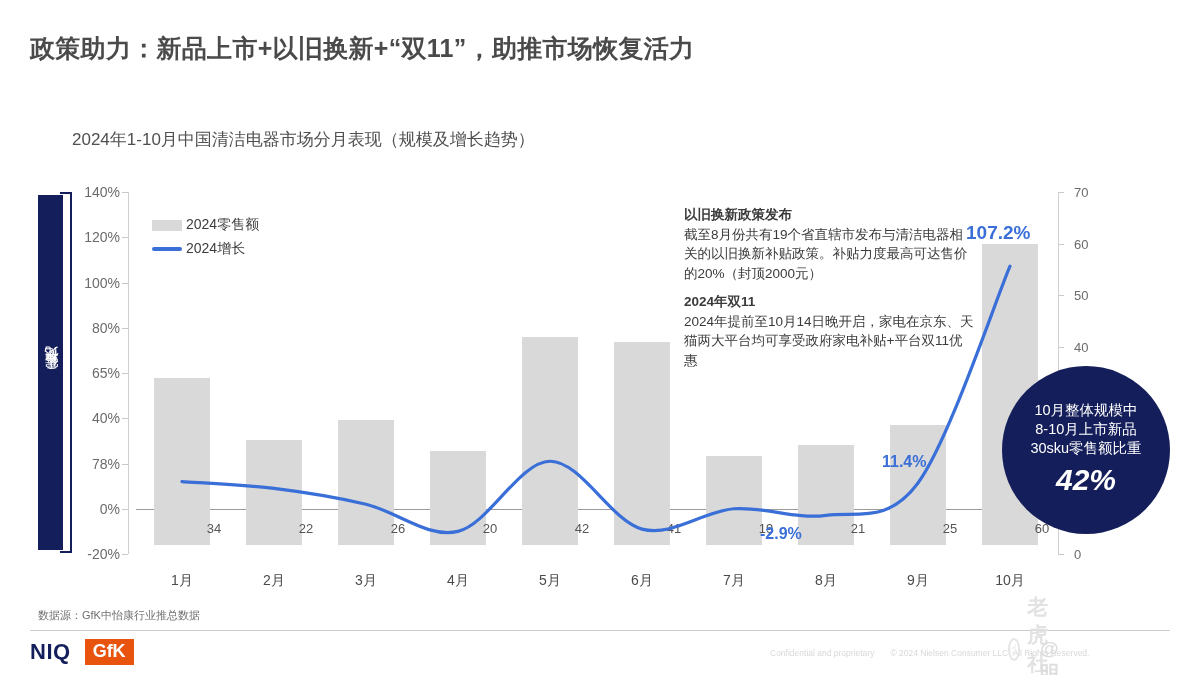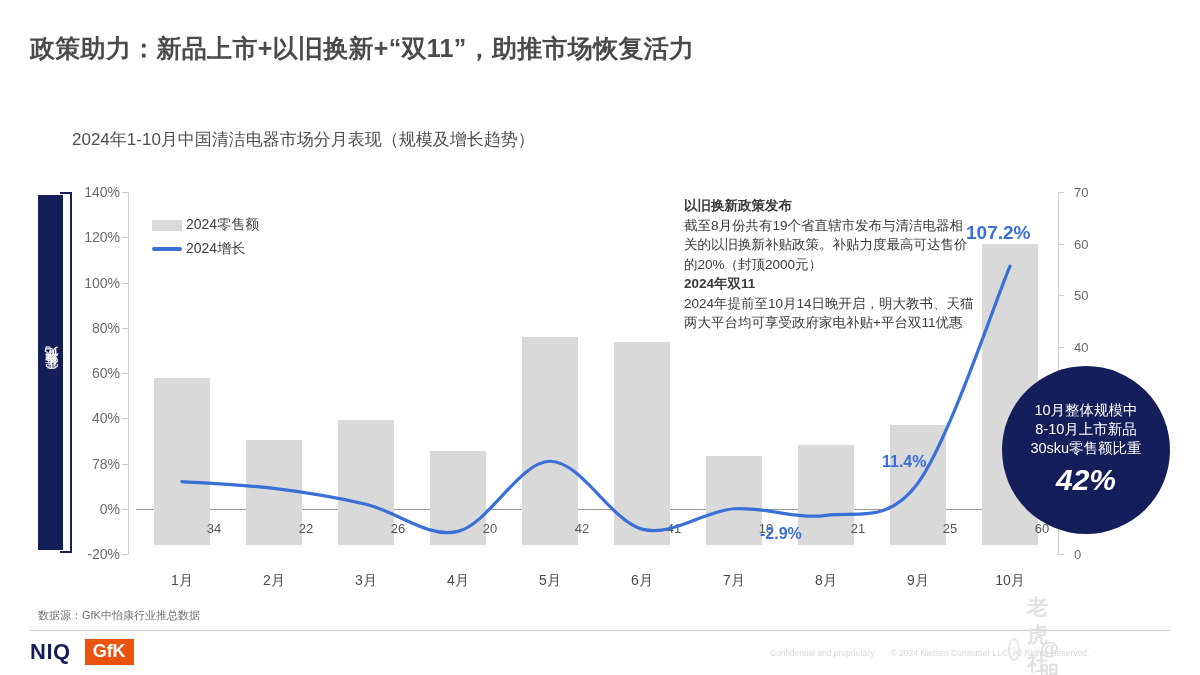--- a/index.html
+++ b/index.html
@@ -98,21 +98,21 @@
   .legend-row { display:flex; align-items:center; margin-bottom:6px; }
   .legend-swatch-bar { width:30px; height:11px; background:#d9d9d9; margin-right:4px; }
   .legend-swatch-line { width:30px; height:4px; background:#3a6fd8; margin-right:4px; border-radius:2px;}
   .legend-label { font-size:14px; color:#3d3d3d; }
 
   
   .annot {
     position:absolute; left:684px; top:196px; width:290px;
     font-size:13.5px; line-height:1.45; color:#3a3a3a;
   }
-  .annot .hd { font-weight:700; }
+  .annot .hd { font-weight:700;margin-top:9px; }
 
   
   .circle {
     position:absolute; left:1002px; top:366px; width:168px; height:168px;
     border-radius:50%; background:#141e5a; color:#fff;
     display:flex; flex-direction:column; align-items:center; justify-content:center;
     text-align:center; line-height:1.3;
   }
   .circle .c-line { font-size:14.5px; }
   .circle .c-big { font-size:30px; font-weight:700; font-style:italic; margin-top:2px; }
@@ -170,21 +170,21 @@
 
     <div class="yaxis-left" id="yleft">
         <div class="tick" style="top: 362px;">-20%</div>
         <div class="tickmark" style="top: 362px;"></div>
         <div class="tick" style="top: 316.75px;">0%</div>
         <div class="tickmark" style="top: 316.75px;"></div>
         <div class="tick" style="top: 271.5px;">78%</div>
         <div class="tickmark" style="top: 271.5px;"></div>
         <div class="tick" style="top: 226.25px;">40%</div>
         <div class="tickmark" style="top: 226.25px;"></div>
-        <div class="tick" style="top: 181px;">60%</div>
+        <div class="tick" style="top: 181px;">65%</div>
         <div class="tickmark" style="top: 181px;"></div>
         <div class="tick" style="top: 135.75px;">80%</div>
         <div class="tickmark" style="top: 135.75px;"></div>
         <div class="tick" style="top: 90.5px;">100%</div>
         <div class="tickmark" style="top: 90.5px;"></div>
         <div class="tick" style="top: 45.25px;">120%</div>
         <div class="tickmark" style="top: 45.25px;"></div>
         <div class="tick" style="top: 0px;">140%</div>
         <div class="tickmark" style="top: 0px;"></div>
       </div>
@@ -262,21 +262,21 @@
         <span class="legend-swatch-line"></span>
         <span class="legend-label">2024增长</span>
       </div>
     </div>
   </div>
 
   <div class="annot">
     <div class="hd">以旧换新政策发布</div>
     <div>截至8月份共有19个省直辖市发布与清洁电器相关的以旧换新补贴政策。补贴力度最高可达售价的20%（封顶2000元）</div>
     <div class="hd">2024年双11</div>
-    <div>2024年提前至10月14日晚开启，明大教书、天猫两大平台均可享受政府家电补贴+平台双11优惠</div>
+    <div>2024年提前至10月14日晚开启，家电在京东、天猫两大平台均可享受政府家电补贴+平台双11优惠</div>
   </div>
 
   <div class="circle">
     <div class="c-line">10月整体规模中</div>
     <div class="c-line">8-10月上市新品</div>
     <div class="c-line">30sku零售额比重</div>
     <div class="c-big">42%</div>
   </div>
 
   <div class="source">数据源：GfK中怡康行业推总数据</div>

